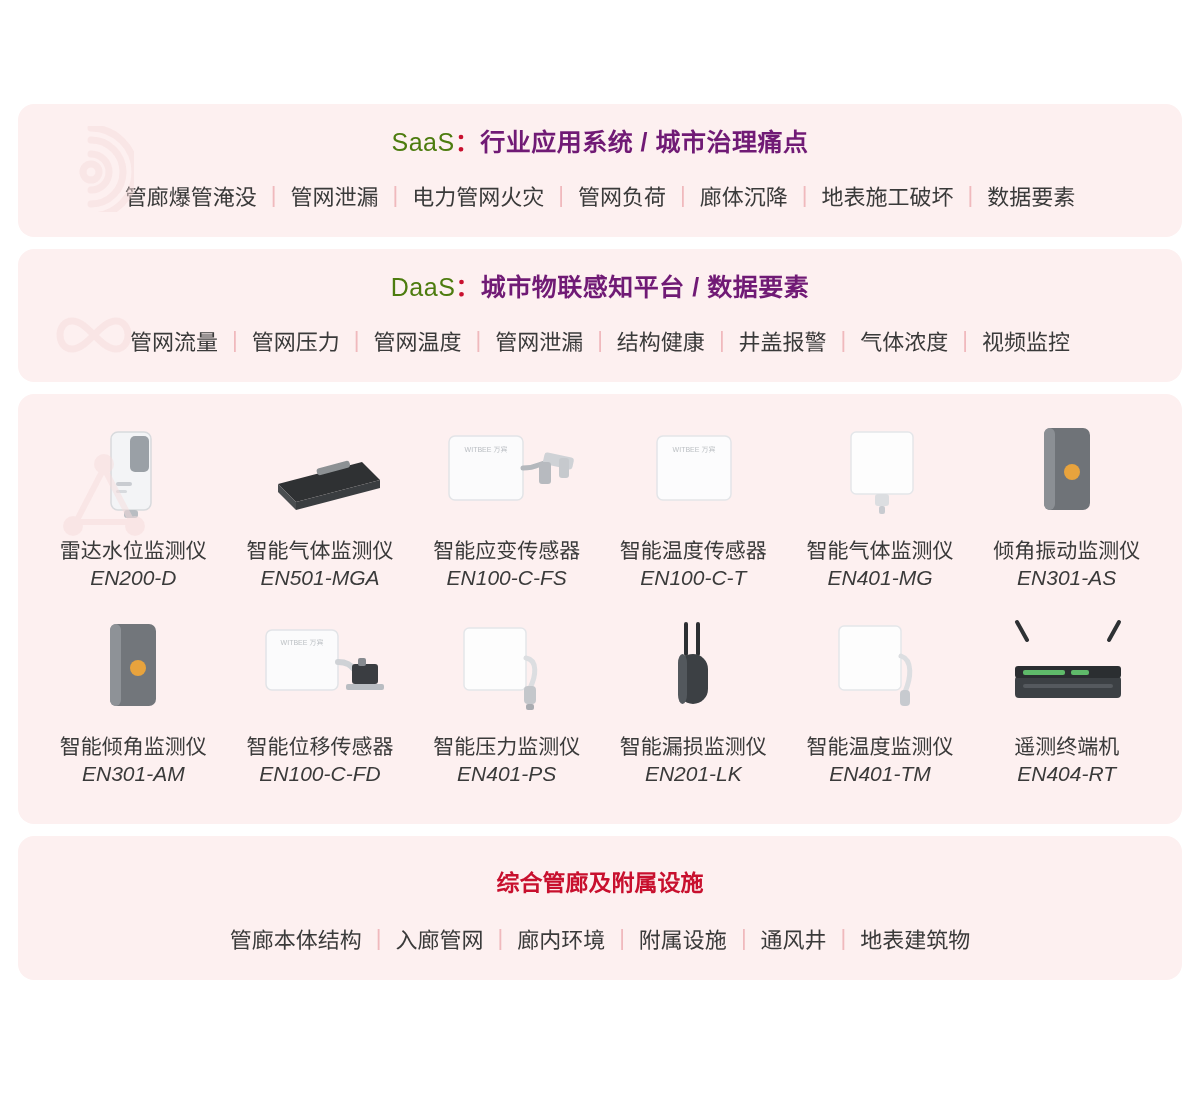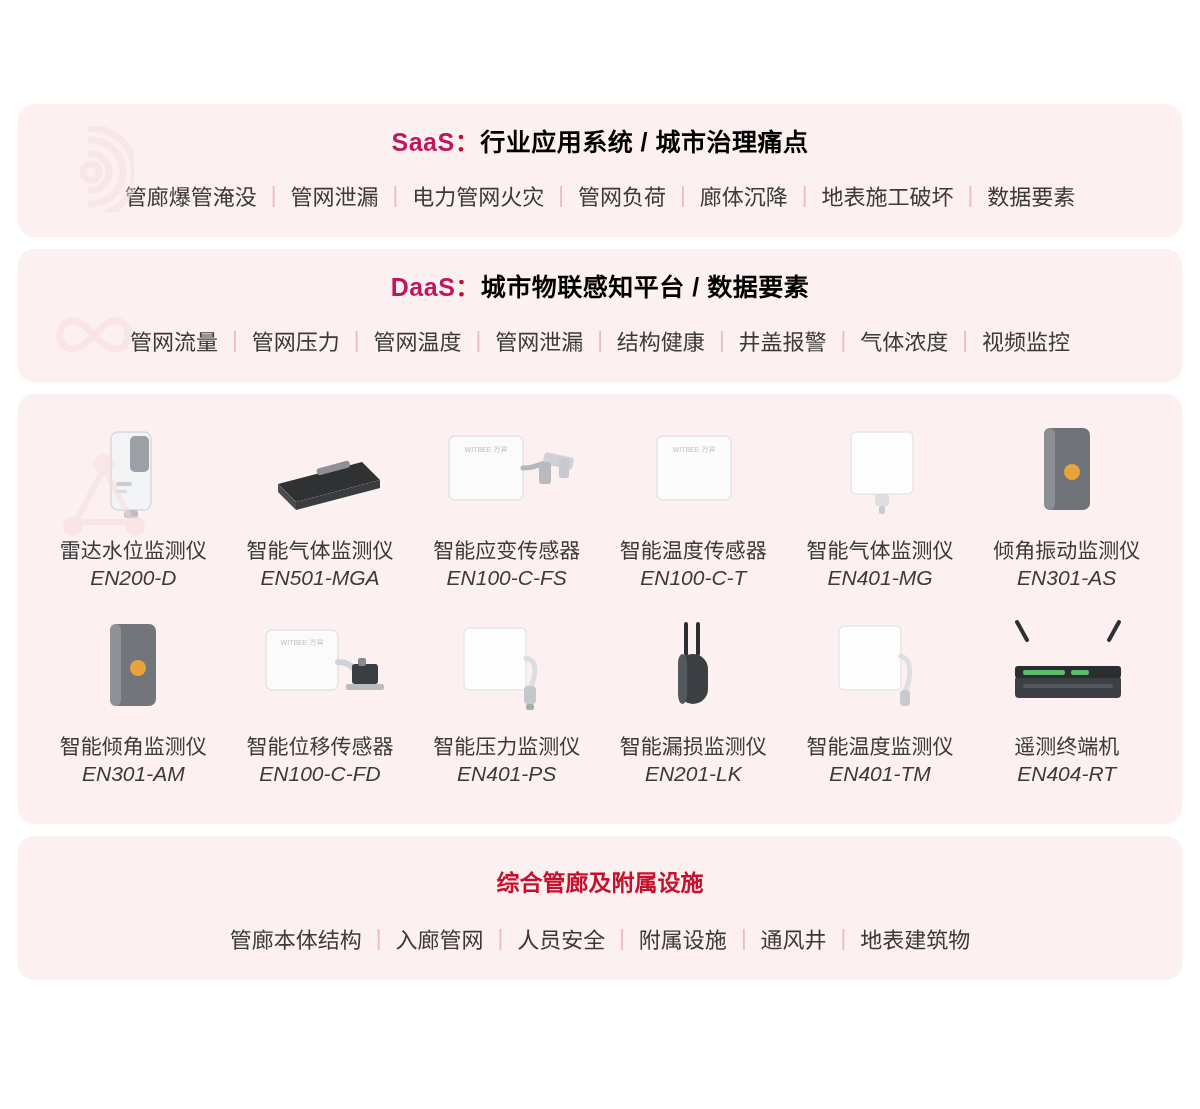--- a/index.html
+++ b/index.html
@@ -42,29 +42,29 @@
 
   .layer-title {
     text-align: center;
     font-size: 25px;
     line-height: 1;
     padding: 26px 0 0 0;
     letter-spacing: 0.5px;
     white-space: nowrap;
   }
   .layer-title .kicker {
-    color: #be185d;
-    font-weight: bold;
+    color: #4d7c0f;
+    font-weight: normal;
   }
   .layer-title .sep-colon {
     color: #c8102e;
     font-weight: bold;
   }
   .layer-title .sub {
-    color: #000000;
+    color: #701a75;
     font-weight: bold;
   }
 
   
   .tag-row {
     display: flex;
     flex-wrap: nowrap;
     justify-content: center;
     align-items: center;
     padding: 24px 10px 26px 10px;
@@ -379,21 +379,21 @@
       </div>
     </section>
 
     <section class="layer base">
       <div class="base-title">综合管廊及附属设施</div>
       <div class="tag-row">
         <span class="tag">管廊本体结构</span>
         <span class="divider">|</span>
         <span class="tag">入廊管网</span>
         <span class="divider">|</span>
-        <span class="tag">人员安全</span>
+        <span class="tag">廊内环境</span>
         <span class="divider">|</span>
         <span class="tag">附属设施</span>
         <span class="divider">|</span>
         <span class="tag">通风井</span>
         <span class="divider">|</span>
         <span class="tag">地表建筑物</span>
       </div>
     </section>
 
   </div>

